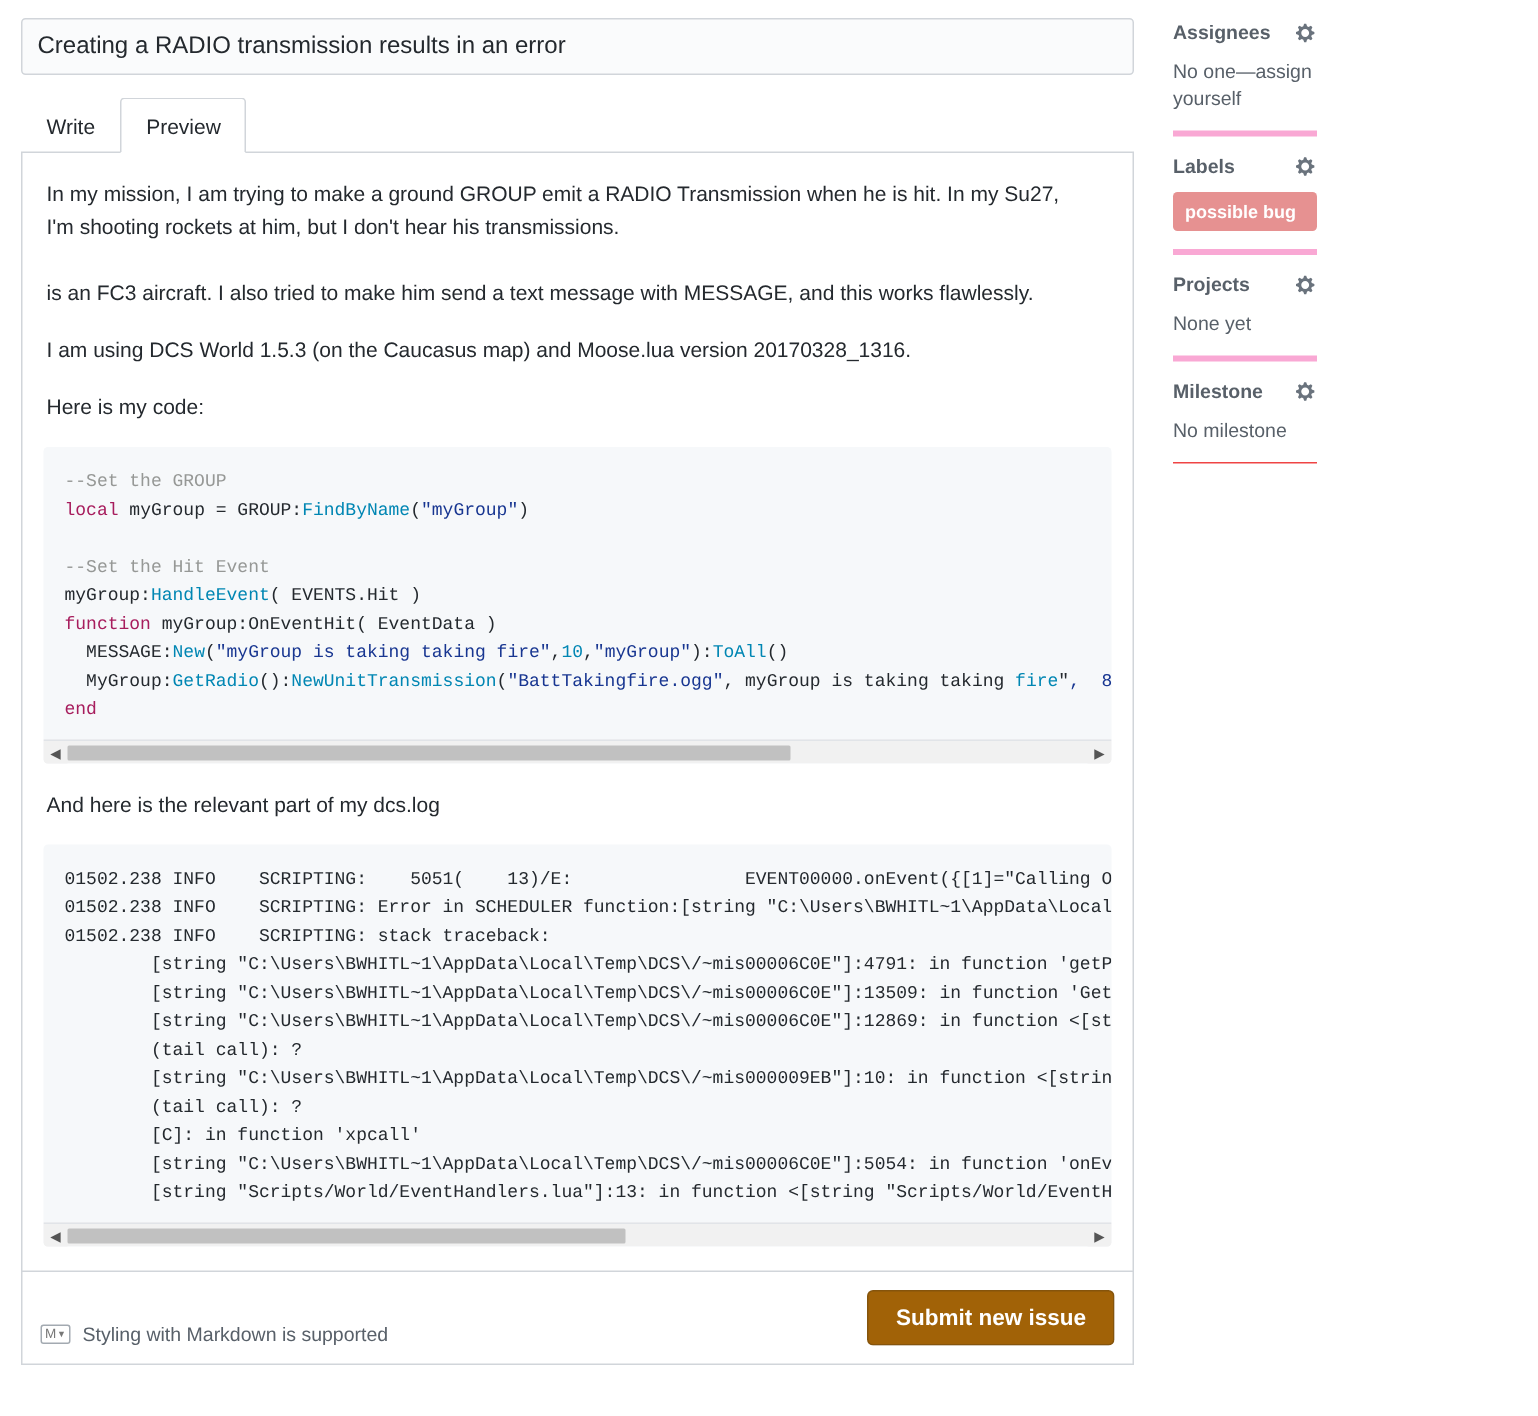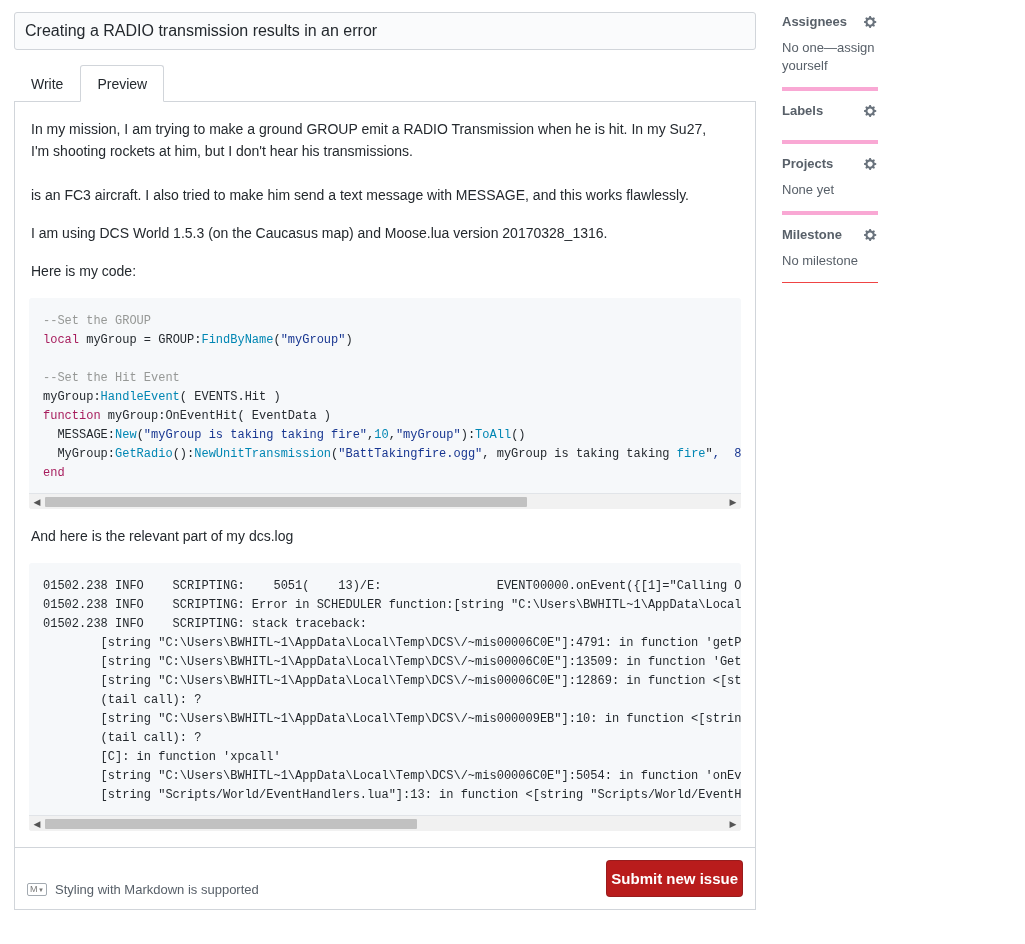--- a/index.html
+++ b/index.html
@@ -165,27 +165,27 @@
   }
   .md-icon:after {
     content: "▼";
     position: absolute;
     right: 2px; top: 1px;
     font-size: 6px;
     color: #777;
     line-height: 10px;
   }
   .btn-submit {
-    background: #b91c1c;
+    background: #a16207;
     border: 1px solid rgba(27,31,35,0.2);
     border-radius: 4px;
     color: #fff;
     font-size: 15px;
     font-weight: bold;
-    padding: 9px 4px;
+    padding: 9px 18px;
     cursor: pointer;
     font-family: "Liberation Sans", sans-serif;
     margin-left: 20px;
   }
   
   .sidebar {
     width: 255px;
     padding: 14px 16px 0 16px;
   }
   .side-block {
@@ -319,20 +319,21 @@
       <div class="side-text">No one—assign yourself</div>
     </div>
 
     <div class="side-block">
       <div class="side-head">
         <span>Labels</span>
         <svg class="gear" viewBox="0 0 16 16" fill="#6a737d">
           <path d="M14 8.77v-1.6l-1.94-.64-.45-1.09.88-1.84-1.13-1.13-1.81.91-1.09-.45-.69-1.92h-1.6l-.63 1.94-1.11.45-1.84-.88-1.13 1.13.91 1.81-.45 1.09L0 7.23v1.59l1.94.64.45 1.09-.88 1.84 1.13 1.13 1.81-.91 1.09.45.69 1.92h1.59l.63-1.94 1.11-.45 1.84.88 1.13-1.13-.92-1.81.47-1.09L14 8.75v.02zM7 11c-1.66 0-3-1.34-3-3s1.34-3 3-3 3 1.34 3 3-1.34 3-3 3z"></path>
         </svg>
       </div>
+      <span class="label-chip">possible bug</span>
     </div>
 
     <div class="side-block">
       <div class="side-head">
         <span>Projects</span>
         <svg class="gear" viewBox="0 0 16 16" fill="#6a737d">
           <path d="M14 8.77v-1.6l-1.94-.64-.45-1.09.88-1.84-1.13-1.13-1.81.91-1.09-.45-.69-1.92h-1.6l-.63 1.94-1.11.45-1.84-.88-1.13 1.13.91 1.81-.45 1.09L0 7.23v1.59l1.94.64.45 1.09-.88 1.84 1.13 1.13 1.81-.91 1.09.45.69 1.92h1.59l.63-1.94 1.11-.45 1.84.88 1.13-1.13-.92-1.81.47-1.09L14 8.75v.02zM7 11c-1.66 0-3-1.34-3-3s1.34-3 3-3 3 1.34 3 3-1.34 3-3 3z"></path>
         </svg>
       </div>
       <div class="side-text">None yet</div>

